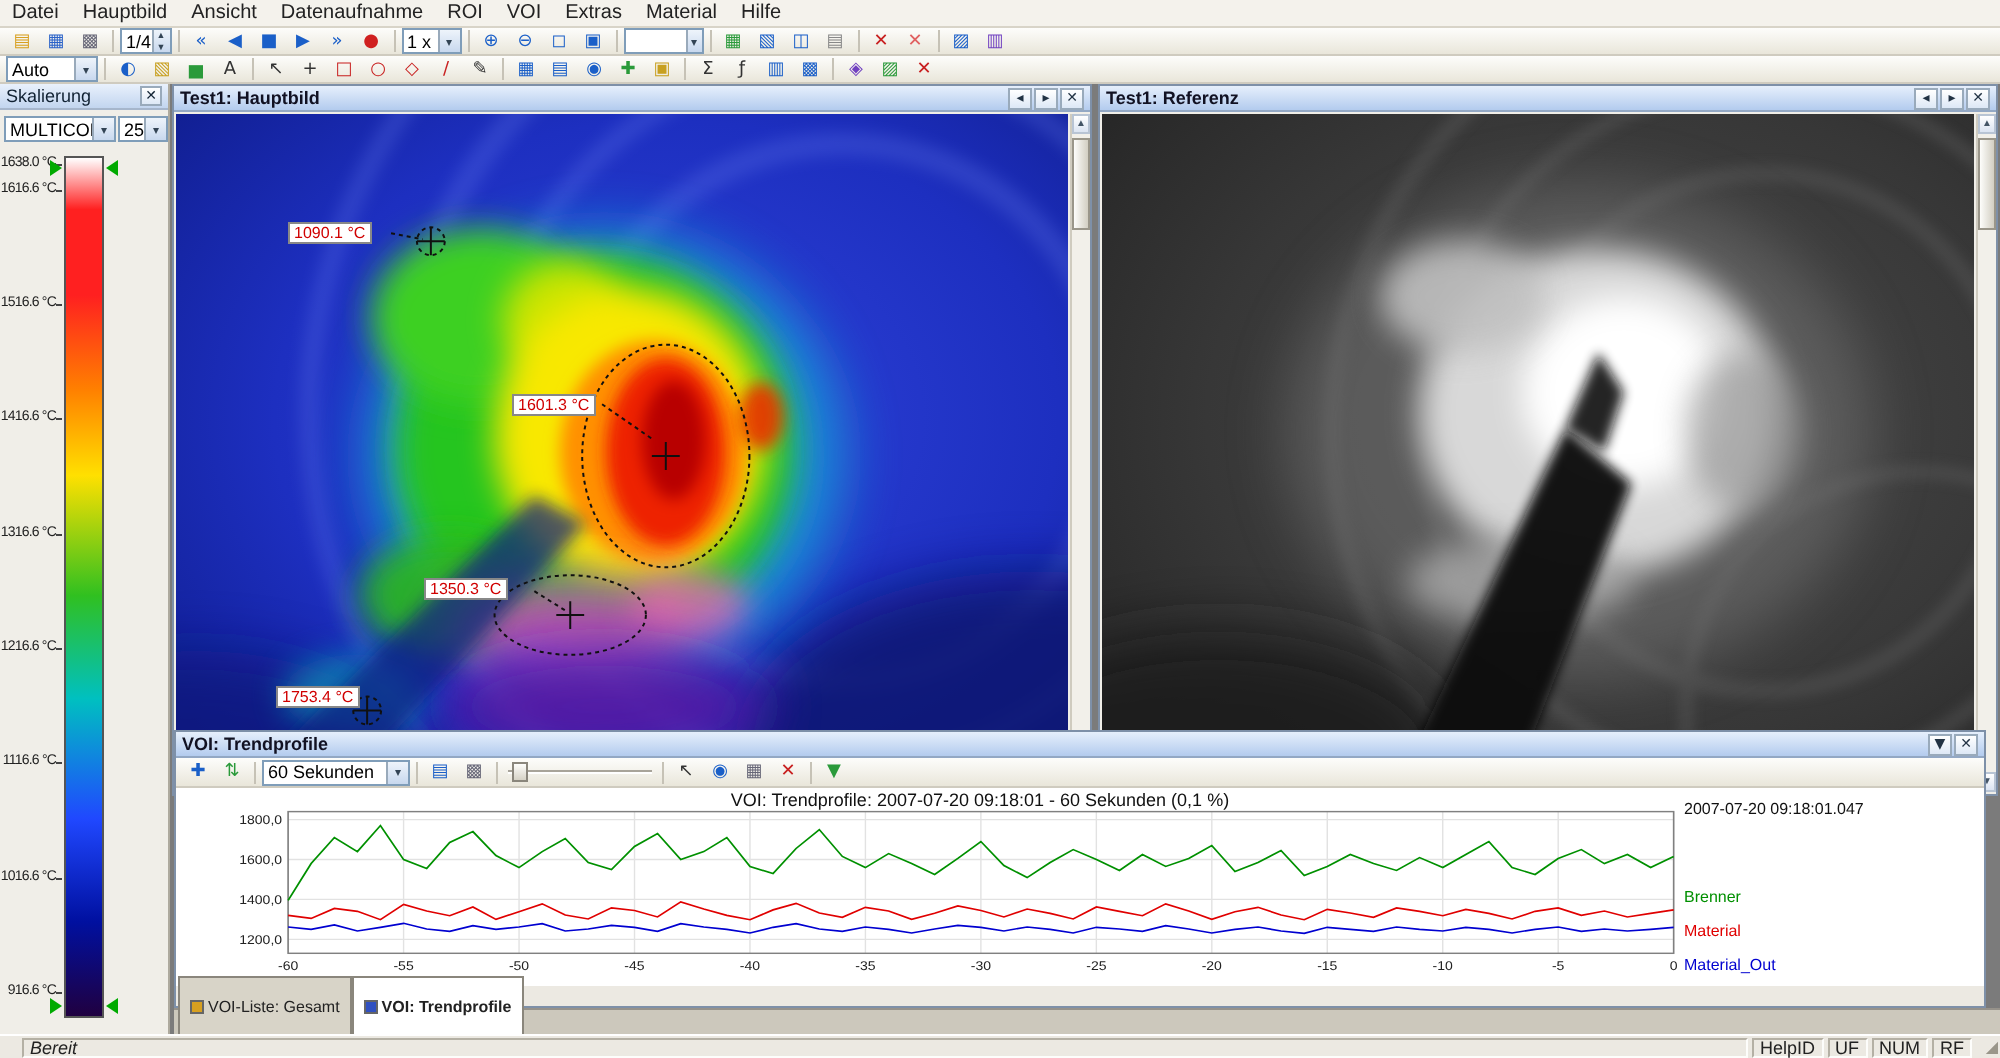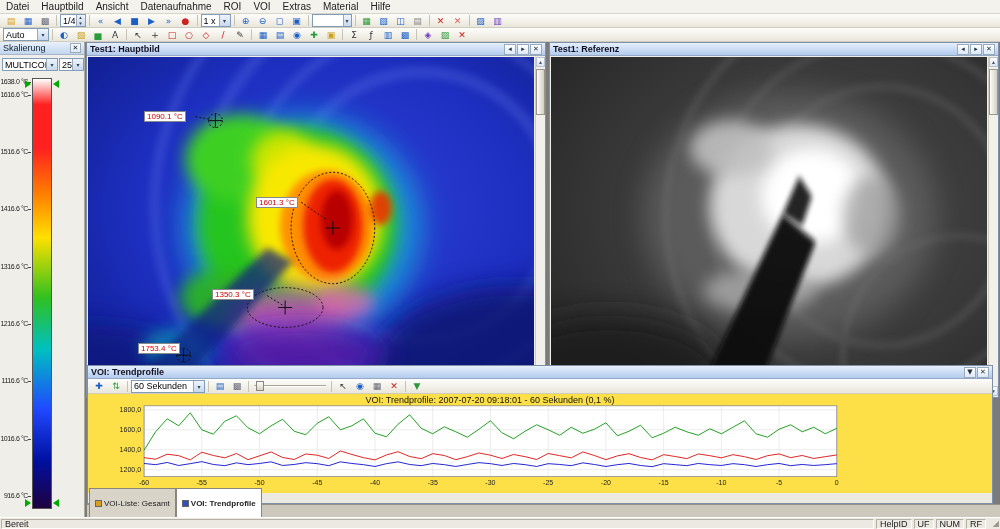--- a/index.html
+++ b/index.html
@@ -66,39 +66,39 @@
   .temp-label { position:absolute; background:#fff; border:1px solid #888; color:#d00000;
                 font-size:8px; line-height:9px; padding:0 2px; white-space:nowrap; }
 
   
   .trend { position:absolute; left:2px; top:323px; right:7px; height:139px; background:#ece9e2;
            border:1px solid #7e90a8; z-index:6; }
   .trend-title { height:13px; background:linear-gradient(#e6effc,#b3cbee); border-bottom:1px solid #93a8c4;
                  display:flex; align-items:center; font-size:9px; font-weight:bold; color:#112; padding:0 3px; }
   .trend-toolbar { height:15px; background:linear-gradient(#fdfdfb,#e9e6da); border-bottom:1px solid #cfcbbf;
                    display:flex; align-items:center; padding-left:3px; gap:1px; }
-  .chart { position:relative; height:99px; background:#fde047; }
+  .chart { position:relative; height:99px; background:#ffffff; }
   .chart svg { position:absolute; left:0; top:0; width:100%; height:100%; }
   .chart-title { position:absolute; left:56px; width:692px; top:1px; text-align:center; font-size:9px; color:#111; }
   .legend { position:absolute; right:4px; top:0; width:150px; height:100%; font-size:8px; }
   .legend-date { position:absolute; top:6px; left:4px; color:#111; }
   .legend-item { position:absolute; left:4px; white-space:nowrap; }
 
   
   .tabbar { position:absolute; left:2px; right:0; bottom:0; height:13px; background:#ccc8bc;
             border-top:1px solid #96928a; display:flex; align-items:flex-end; padding-left:2px; z-index:7; }
   .tab { height:12px; display:flex; align-items:center; gap:2px; font-size:8px; padding:14px 5px;
          border:1px solid #8a867c; border-bottom:none; background:#d8d4c8; color:#222; }
   .tab.active { background:#fff; font-weight:bold; }
   .tab-icon { width:7px; height:7px; border:1px solid #666; }
   .statusbar { position:absolute; left:0; right:0; bottom:0; height:12px; background:#ece9e2; border-top:1px solid #fff;
                display:flex; align-items:center; font-size:9px; color:#222; z-index:8; }
   .scell { height:10px; line-height:9px; border:1px solid; border-color:#b4b0a4 #fdfdfb #fdfdfb #b4b0a4;
            margin-right:2px; padding:0 3px; white-space:nowrap; }
-  .scell.ready { flex:1; margin-left:1px; }
+  .scell.ready { flex:1; margin-left:11px;font-style:italic; }
   .sgrip { width:12px; color:#9a968a; font-size:8px; text-align:right; padding-right:1px; }
 </style>
 </head>
 <body>
 
 <div class="menubar" id="menu-bar">
     <div class="menu-item">Datei</div>
     <div class="menu-item">Hauptbild</div>
     <div class="menu-item">Ansicht</div>
     <div class="menu-item">Datenaufnahme</div>
@@ -434,20 +434,26 @@
           <line x1="56" y1="39.36619718309859" x2="748" y2="39.36619718309859" stroke="#e2e2e2" stroke-width="0.7"></line>
           <text x="53" y="41.86619718309859" font-size="7" fill="#222" text-anchor="end" font-family="Liberation Sans, sans-serif">1600,0</text>
           <line x1="56" y1="17.394366197183103" x2="748" y2="17.394366197183103" stroke="#e2e2e2" stroke-width="0.7"></line>
           <text x="53" y="19.894366197183103" font-size="7" fill="#222" text-anchor="end" font-family="Liberation Sans, sans-serif">1800,0</text>
           <rect x="56" y="13" width="692" height="78" fill="none" stroke="#808080" stroke-width="0.8"></rect>
           <polyline points="56.0,61.9 67.5,41.6 79.1,27.3 90.6,35.0 102.1,20.7 113.7,39.4 125.2,44.3 136.7,30.0 148.3,24.0 159.8,37.2 171.3,43.8 182.9,35.0 194.4,27.8 205.9,41.0 217.5,44.9 229.0,32.2 240.5,25.1 252.1,39.4 263.6,35.0 275.1,27.3 286.7,43.2 298.2,47.1 309.7,33.3 321.3,22.9 332.8,37.7 344.3,43.8 355.9,36.1 367.4,41.6 378.9,47.6 390.5,38.8 402.0,29.5 413.5,42.7 425.1,49.3 436.6,41.0 448.1,33.9 459.7,39.4 471.2,45.4 482.7,36.6 494.3,43.2 505.8,38.8 517.3,31.7 528.9,46.0 540.4,41.0 551.9,34.4 563.5,48.2 575.0,43.2 586.5,36.6 598.1,41.6 609.6,45.4 621.1,38.3 632.7,43.8 644.2,36.6 655.7,29.5 667.3,43.8 678.8,47.6 690.3,38.8 701.9,33.9 713.4,41.6 724.9,36.6 736.5,43.8 748.0,37.7" fill="none" stroke="#009000" stroke-width="0.9"></polyline>
           <polyline points="56.0,70.1 67.5,71.8 79.1,66.3 90.6,67.9 102.1,72.5 113.7,64.1 125.2,67.7 136.7,70.3 148.3,65.5 159.8,72.3 171.3,68.1 182.9,63.8 194.4,69.9 205.9,72.1 217.5,66.0 229.0,67.4 240.5,71.0 252.1,62.7 263.6,66.6 275.1,70.1 286.7,72.5 298.2,67.1 309.7,63.5 321.3,68.8 332.8,71.2 344.3,65.7 355.9,67.7 367.4,72.3 378.9,69.0 390.5,64.9 402.0,67.4 413.5,71.0 425.1,66.6 436.6,69.0 448.1,72.1 459.7,65.5 471.2,67.9 482.7,70.3 494.3,63.8 505.8,67.7 517.3,72.3 528.9,68.1 540.4,65.7 551.9,69.9 563.5,72.5 575.0,66.8 586.5,68.8 598.1,71.2 609.6,66.0 621.1,67.9 632.7,70.3 644.2,66.8 655.7,69.0 667.3,72.1 678.8,67.9 690.3,66.0 701.9,70.1 713.4,67.7 724.9,71.0 736.5,69.0 748.0,67.1" fill="none" stroke="#e00000" stroke-width="0.9"></polyline>
           <polyline points="56.0,76.5 67.5,77.8 79.1,75.4 90.6,78.7 102.1,76.7 113.7,74.5 125.2,77.6 136.7,78.9 148.3,75.8 159.8,77.8 171.3,76.5 182.9,74.7 194.4,78.7 205.9,77.6 217.5,75.6 229.0,76.7 240.5,78.9 252.1,74.7 263.6,76.5 275.1,77.8 286.7,79.8 298.2,76.7 309.7,74.7 321.3,77.6 332.8,78.9 344.3,76.5 355.9,77.8 367.4,79.8 378.9,77.6 390.5,75.6 402.0,76.7 413.5,78.7 425.1,76.5 436.6,77.8 448.1,79.8 459.7,76.7 471.2,77.6 482.7,78.9 494.3,75.8 505.8,77.6 517.3,79.8 528.9,77.8 540.4,76.5 551.9,78.7 563.5,80.0 575.0,76.7 586.5,77.8 598.1,78.9 609.6,76.5 621.1,77.8 632.7,78.7 644.2,76.7 655.7,77.8 667.3,79.8 678.8,77.8 690.3,76.5 701.9,78.9 713.4,77.6 724.9,78.7 736.5,77.8 748.0,76.7" fill="none" stroke="#0000d0" stroke-width="0.9"></polyline>
         </svg>
       <div class="chart-title">VOI: Trendprofile: 2007-07-20 09:18:01 - 60 Sekunden (0,1 %)</div>
+      <div class="legend" id="legend">
+        <div class="legend-date">2007-07-20 09:18:01.047</div>
+      <div class="legend-item" style="top: 50px; color: rgb(0, 144, 0);">Brenner</div>
+          <div class="legend-item" style="top: 67px; color: rgb(224, 0, 0);">Material</div>
+          <div class="legend-item" style="top: 84px; color: rgb(0, 0, 208);">Material_Out</div>
+        </div>
     </div>
   </div>
 
   <div class="tabbar" id="tabbar">
       <div class="tab">
         <span class="tab-icon" style="background: rgb(216, 160, 32);"></span>
         <span>VOI-Liste: Gesamt</span>
       </div>
       <div class="tab active">
         <span class="tab-icon" style="background: rgb(48, 80, 192);"></span>

